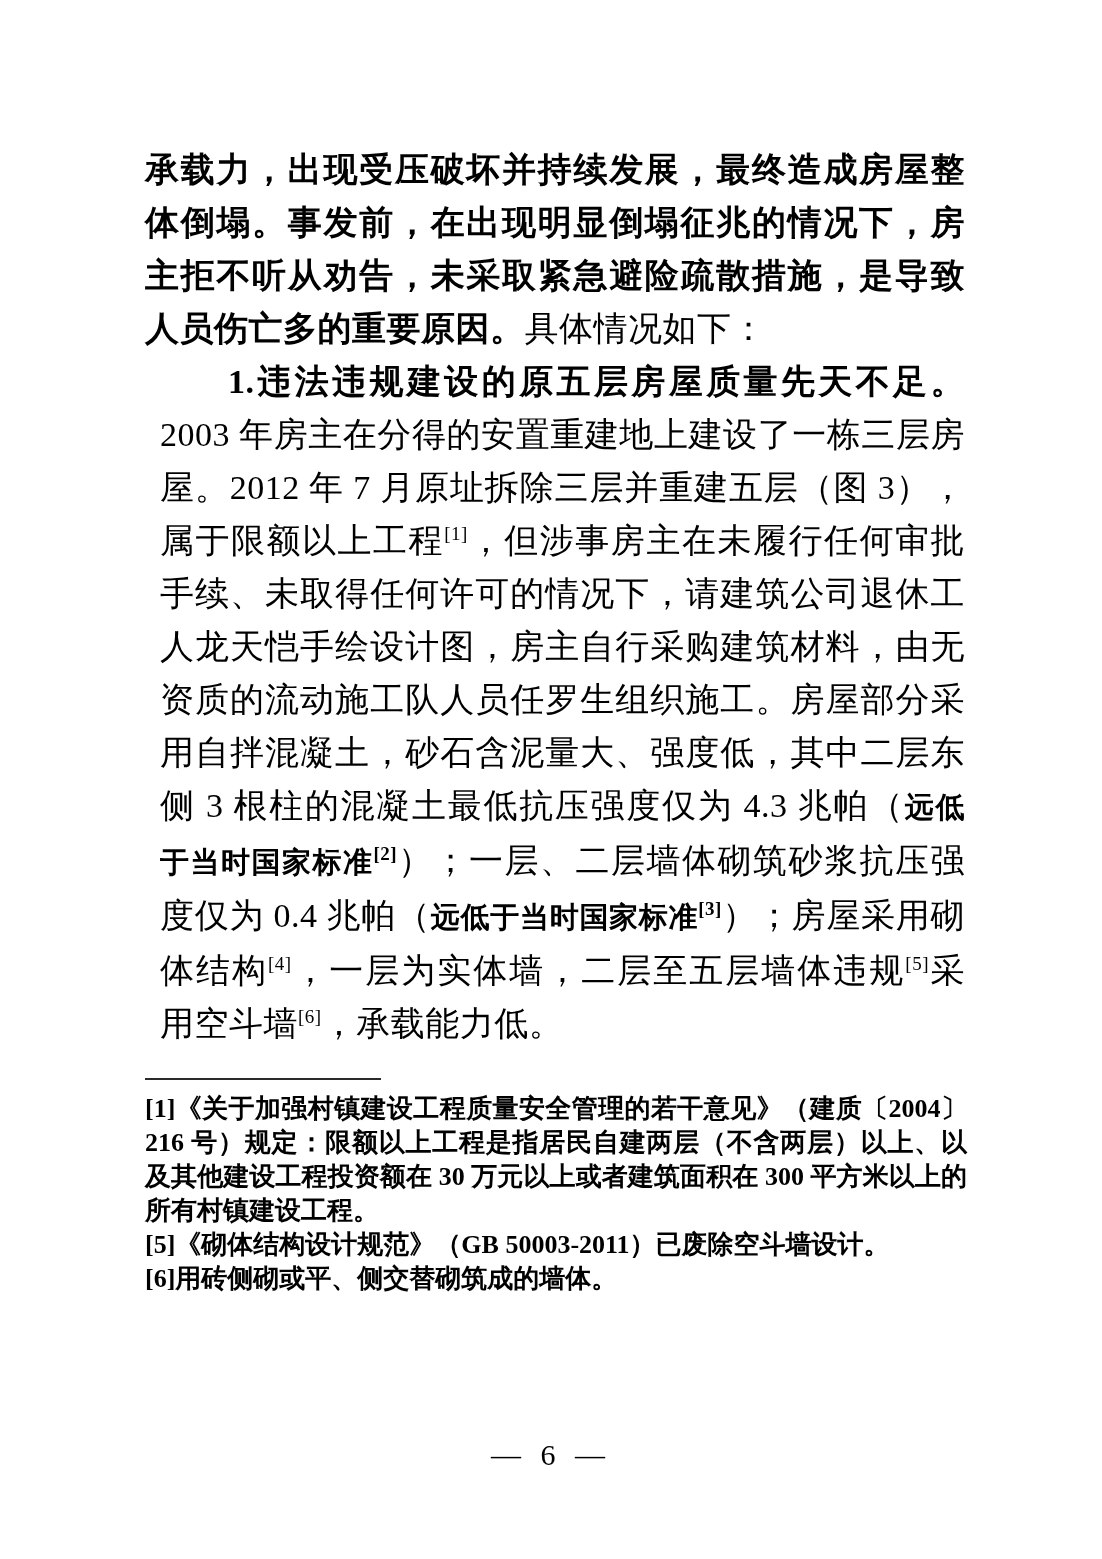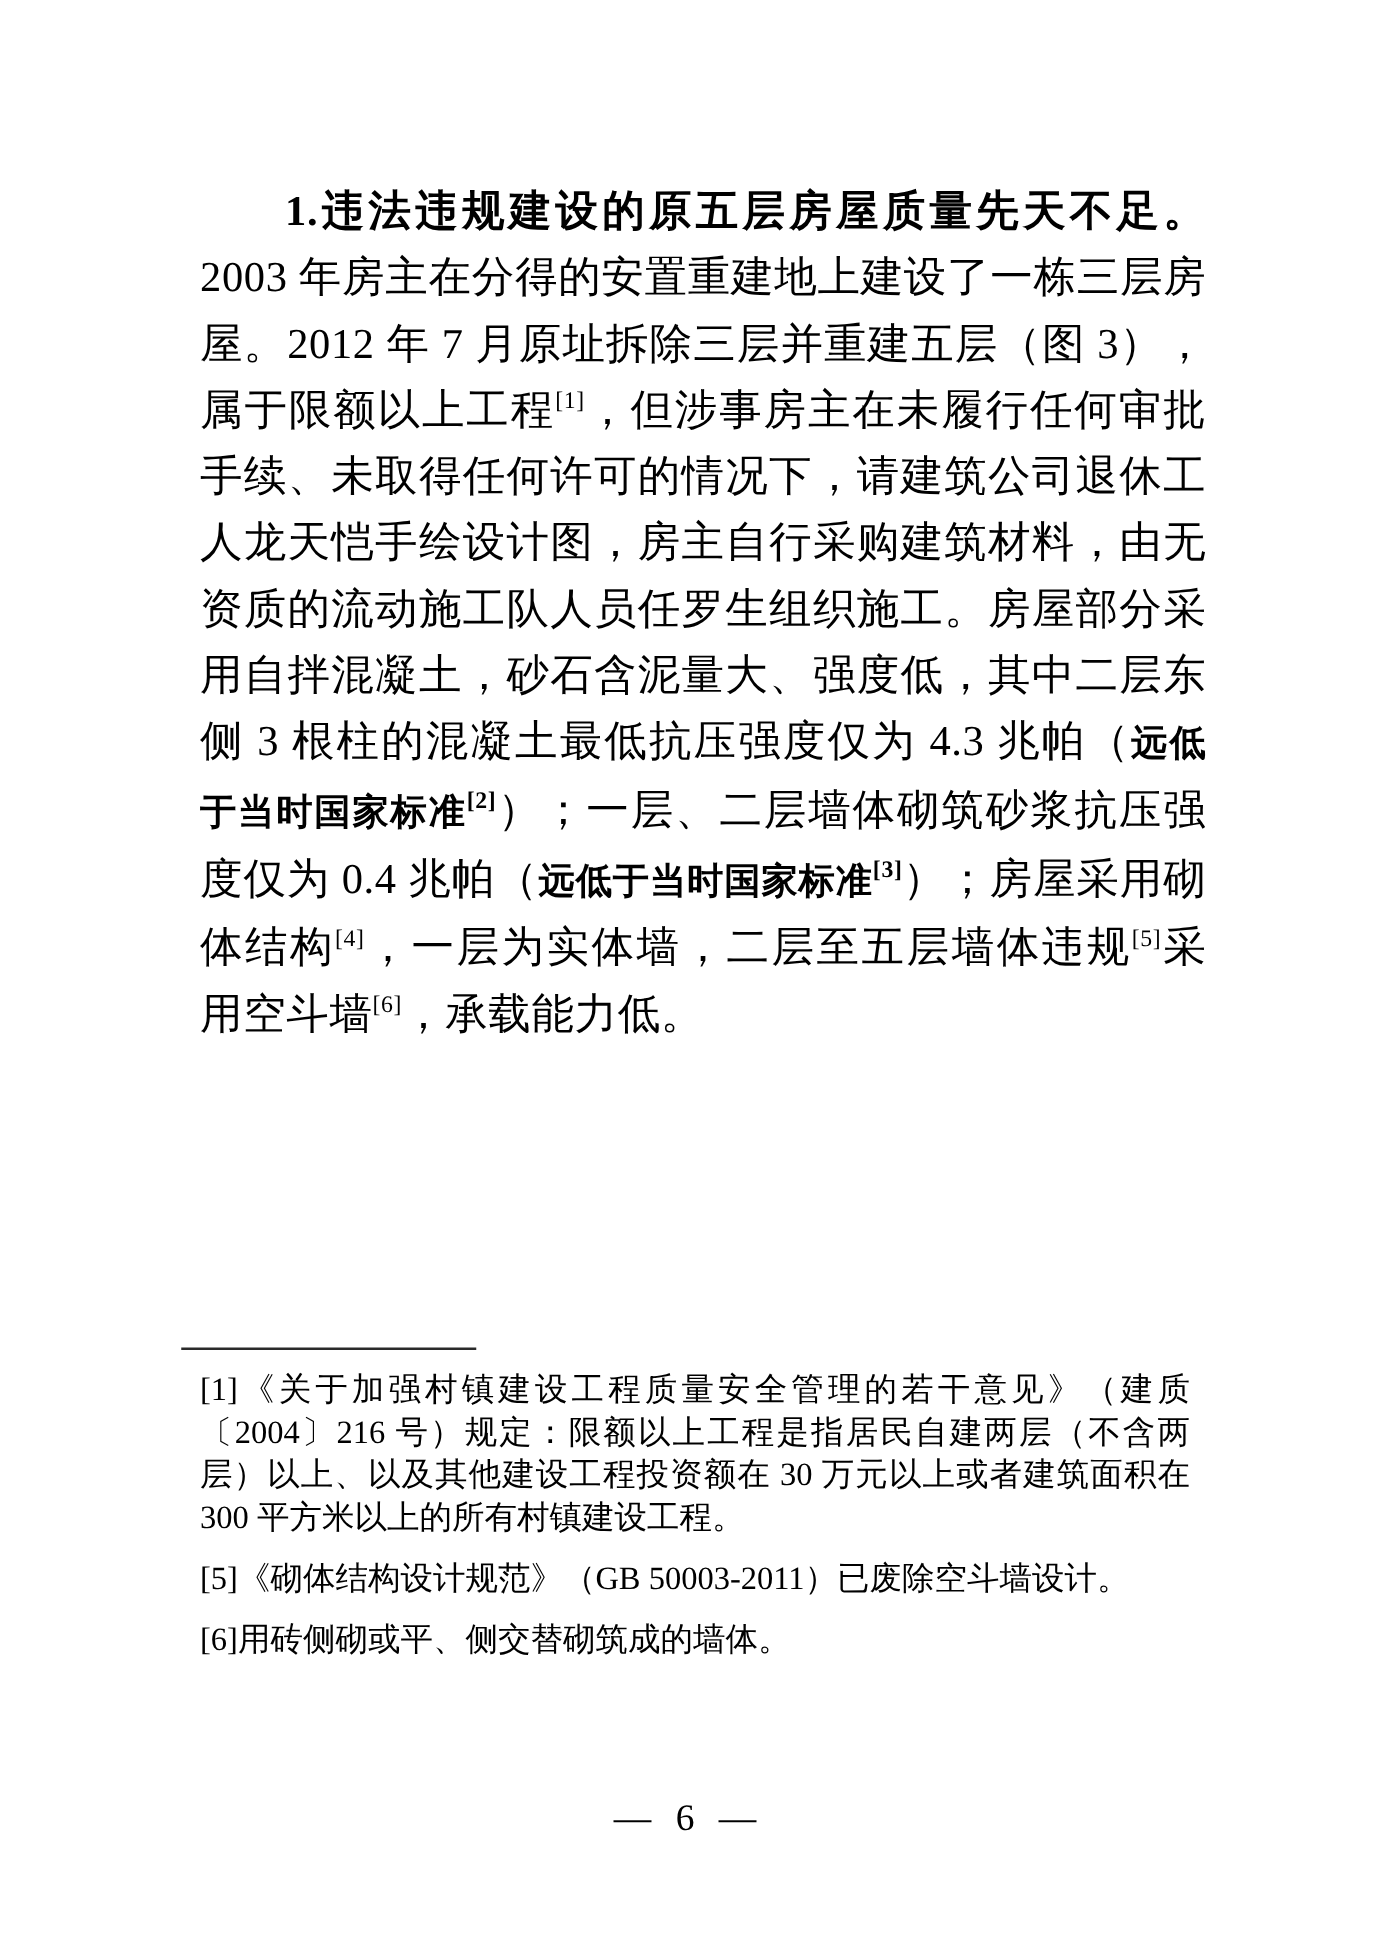--- a/index.html
+++ b/index.html
@@ -60,41 +60,43 @@
     font-size: 26px;
     line-height: 34px;
   }
   .fn-rule {
     width: 236px;
     height: 2px;
     background: #2a2a2a;
     margin-bottom: 12px;
   }
   .fn {
-    margin: 15px;
+    margin: 0;
     text-align: justify;
+    font-weight: bold;
   }
   .page-number {
     position: absolute;
     top: 1438px;
     left: 0;
     width: 100%;
     text-align: center;
     font-size: 30px;
     letter-spacing: 6px;
     font-family: "Liberation Serif", serif;
   }
 </style>
 </head>
 <body>
 
 <div class="page">
 
   <div class="body-text">
 
+    <p class="para"><span class="seg-hei">承载力，出现受压破坏并持续发展，最终造成房屋整体倒塌。事发前，在出现明显倒塌征兆的情况下，房主拒不听从劝告，未采取紧急避险疏散措施，是导致人员伤亡多的重要原因。</span><span class="seg-kai">具体情况如下：</span></p>
 
     <p class="para item1"><span class="b">1.违法违规建设的原五层房屋质量先天不足。</span><span>2003 年房主在分得的安置重建地上建设了一栋三层房屋。2012 年 7 月原址拆除三层并重建五层（图 3），属于限额以上工程</span><span class="sup">[1]</span><span>，但涉事房主在未履行任何审批手续、未取得任何许可的情况下，请建筑公司退休工人龙天恺手绘设计图，房主自行采购建筑材料，由无资质的流动施工队人员任罗生组织施工。房屋部分采用自拌混凝土，砂石含泥量大、强度低，其中二层东侧 3 根柱的混凝土最低抗压强度仅为 4.3 兆帕（</span><span class="em">远低于当时国家标准</span><span class="sup em">[2]</span><span>）；一层、二层墙体砌筑砂浆抗压强度仅为 0.4 兆帕（</span><span class="em">远低于当时国家标准</span><span class="sup em">[3]</span><span>）；房屋采用砌体结构</span><span class="sup">[4]</span><span>，一层为实体墙，二层至五层墙体违规</span><span class="sup">[5]</span><span>采用空斗墙</span><span class="sup">[6]</span><span>，承载能力低。</span></p>
 
   </div>
 
   <div class="footnotes">
     <div class="fn-rule"></div>
     <p class="fn">[1]《关于加强村镇建设工程质量安全管理的若干意见》（建质〔2004〕216 号）规定：限额以上工程是指居民自建两层（不含两层）以上、以及其他建设工程投资额在 30 万元以上或者建筑面积在 300 平方米以上的所有村镇建设工程。</p>
     <p class="fn">[5]《砌体结构设计规范》（GB 50003-2011）已废除空斗墙设计。</p>
     <p class="fn">[6]用砖侧砌或平、侧交替砌筑成的墙体。</p>

